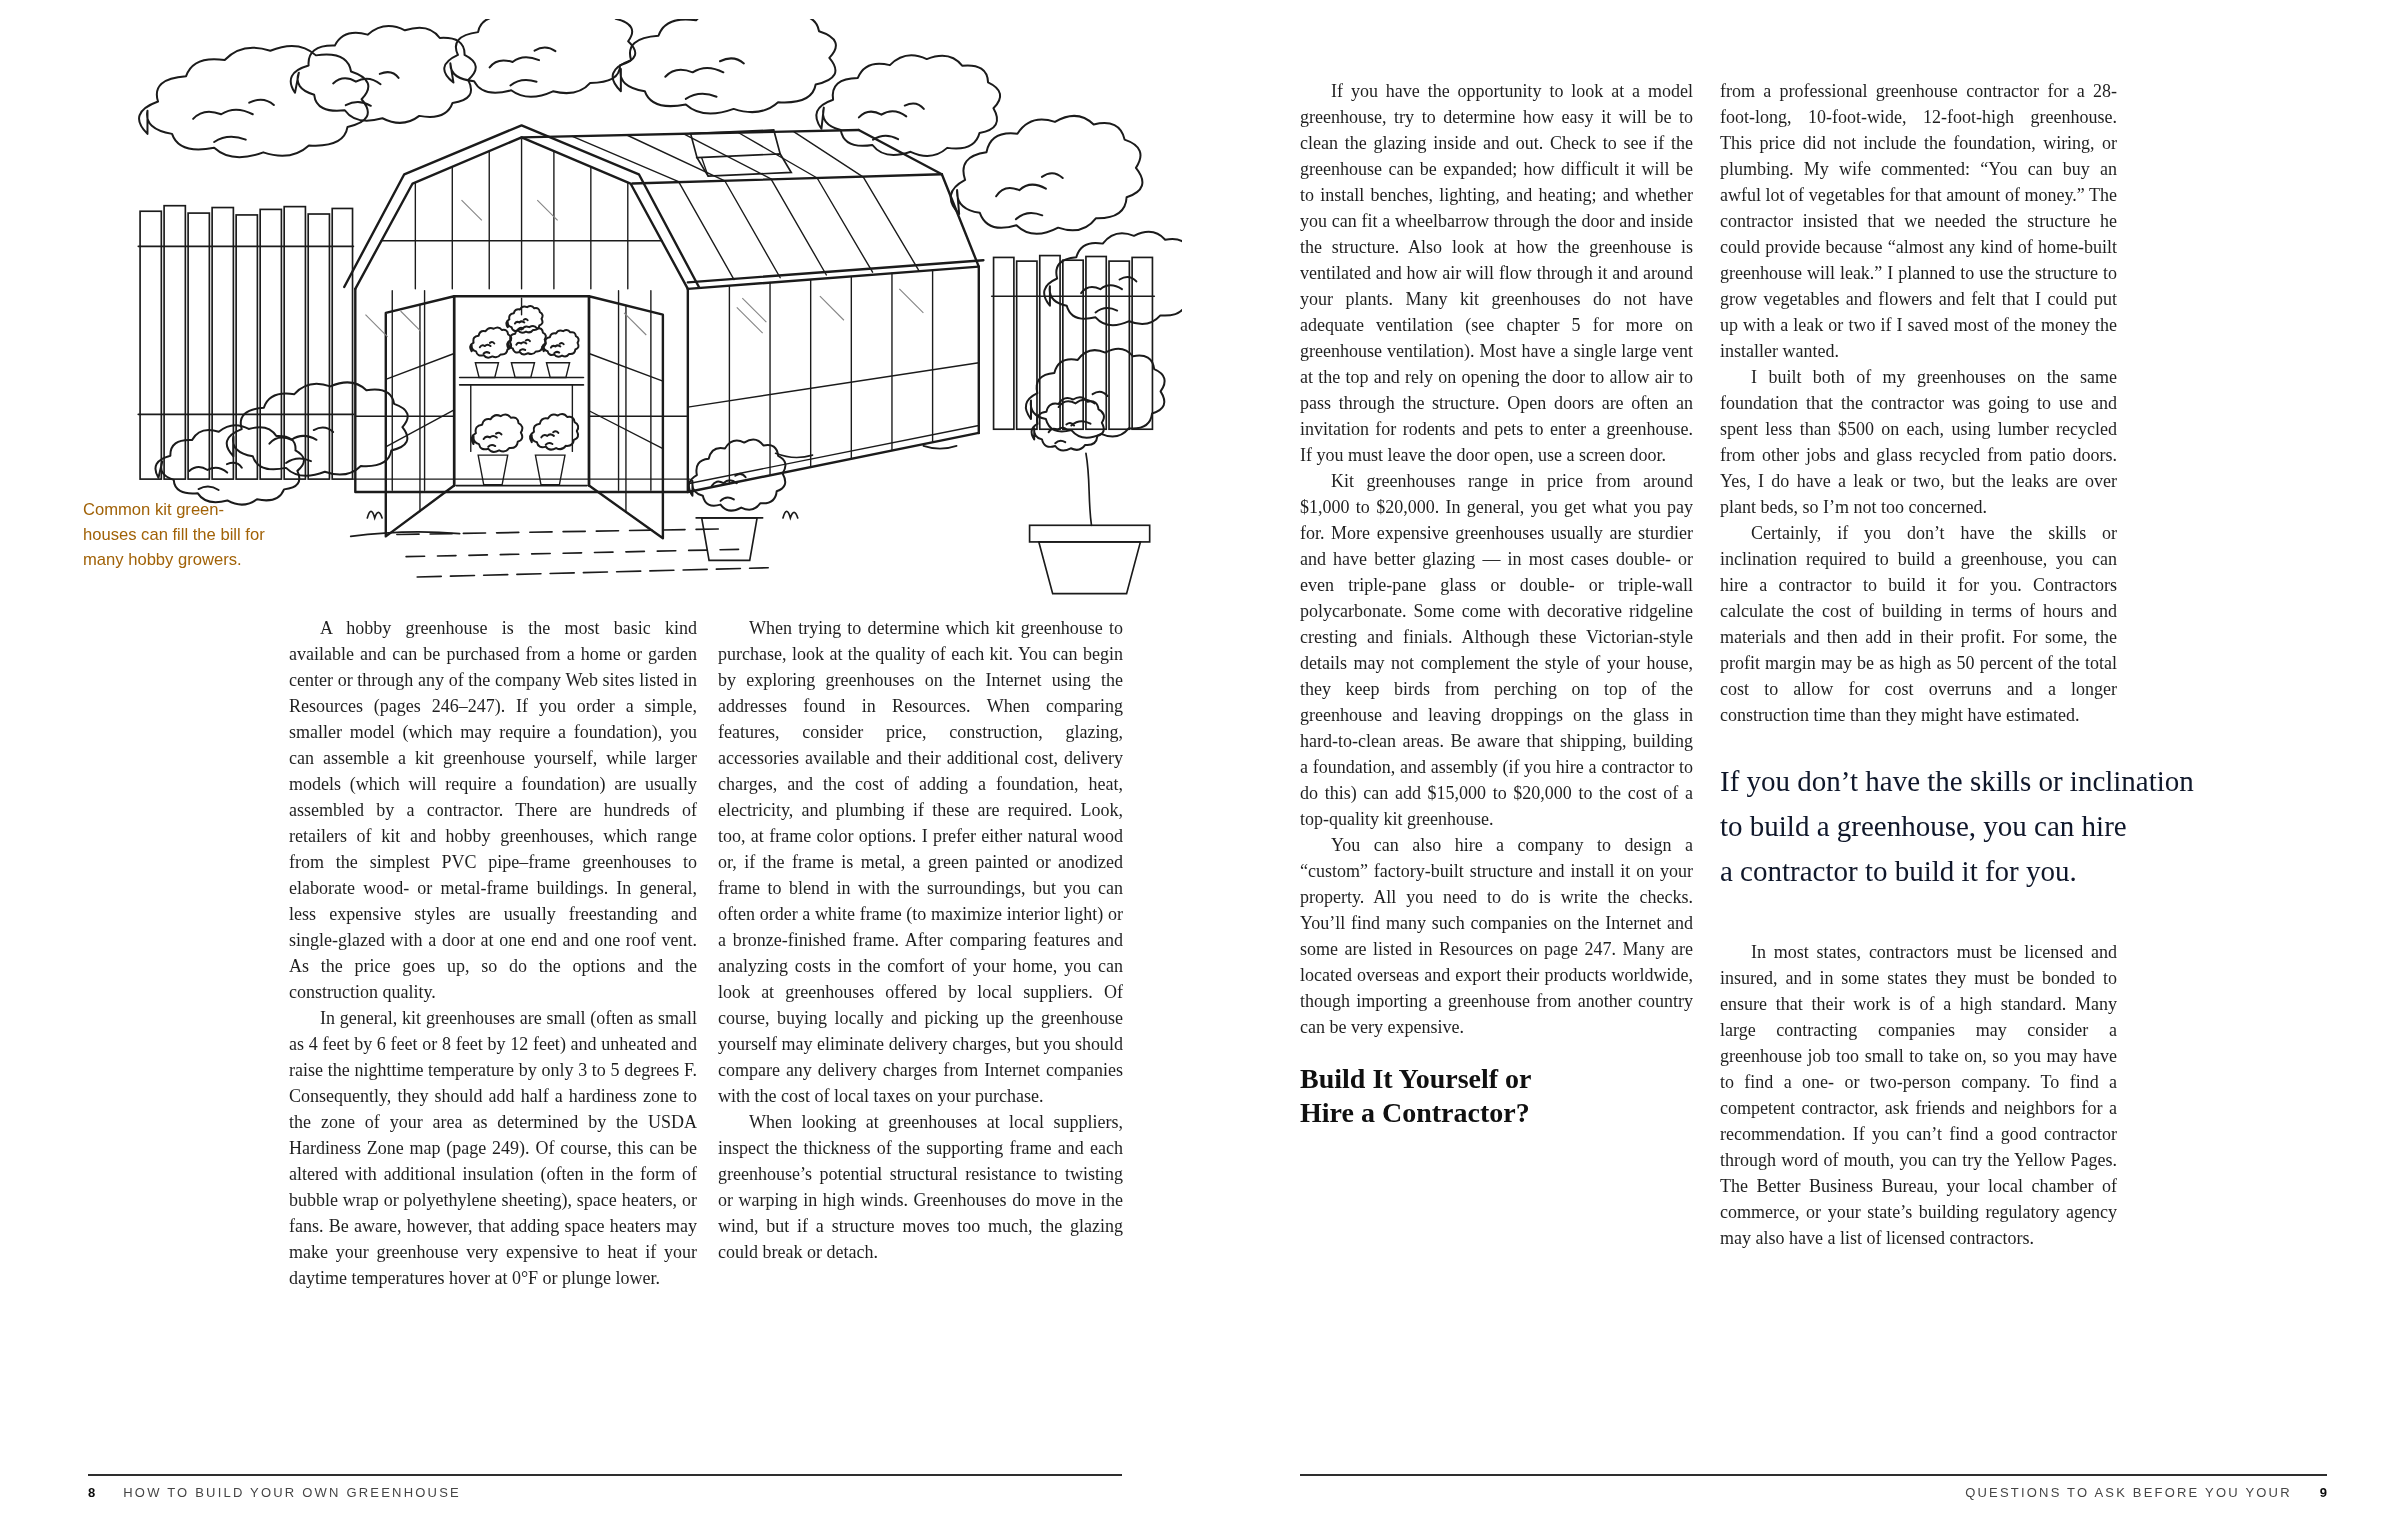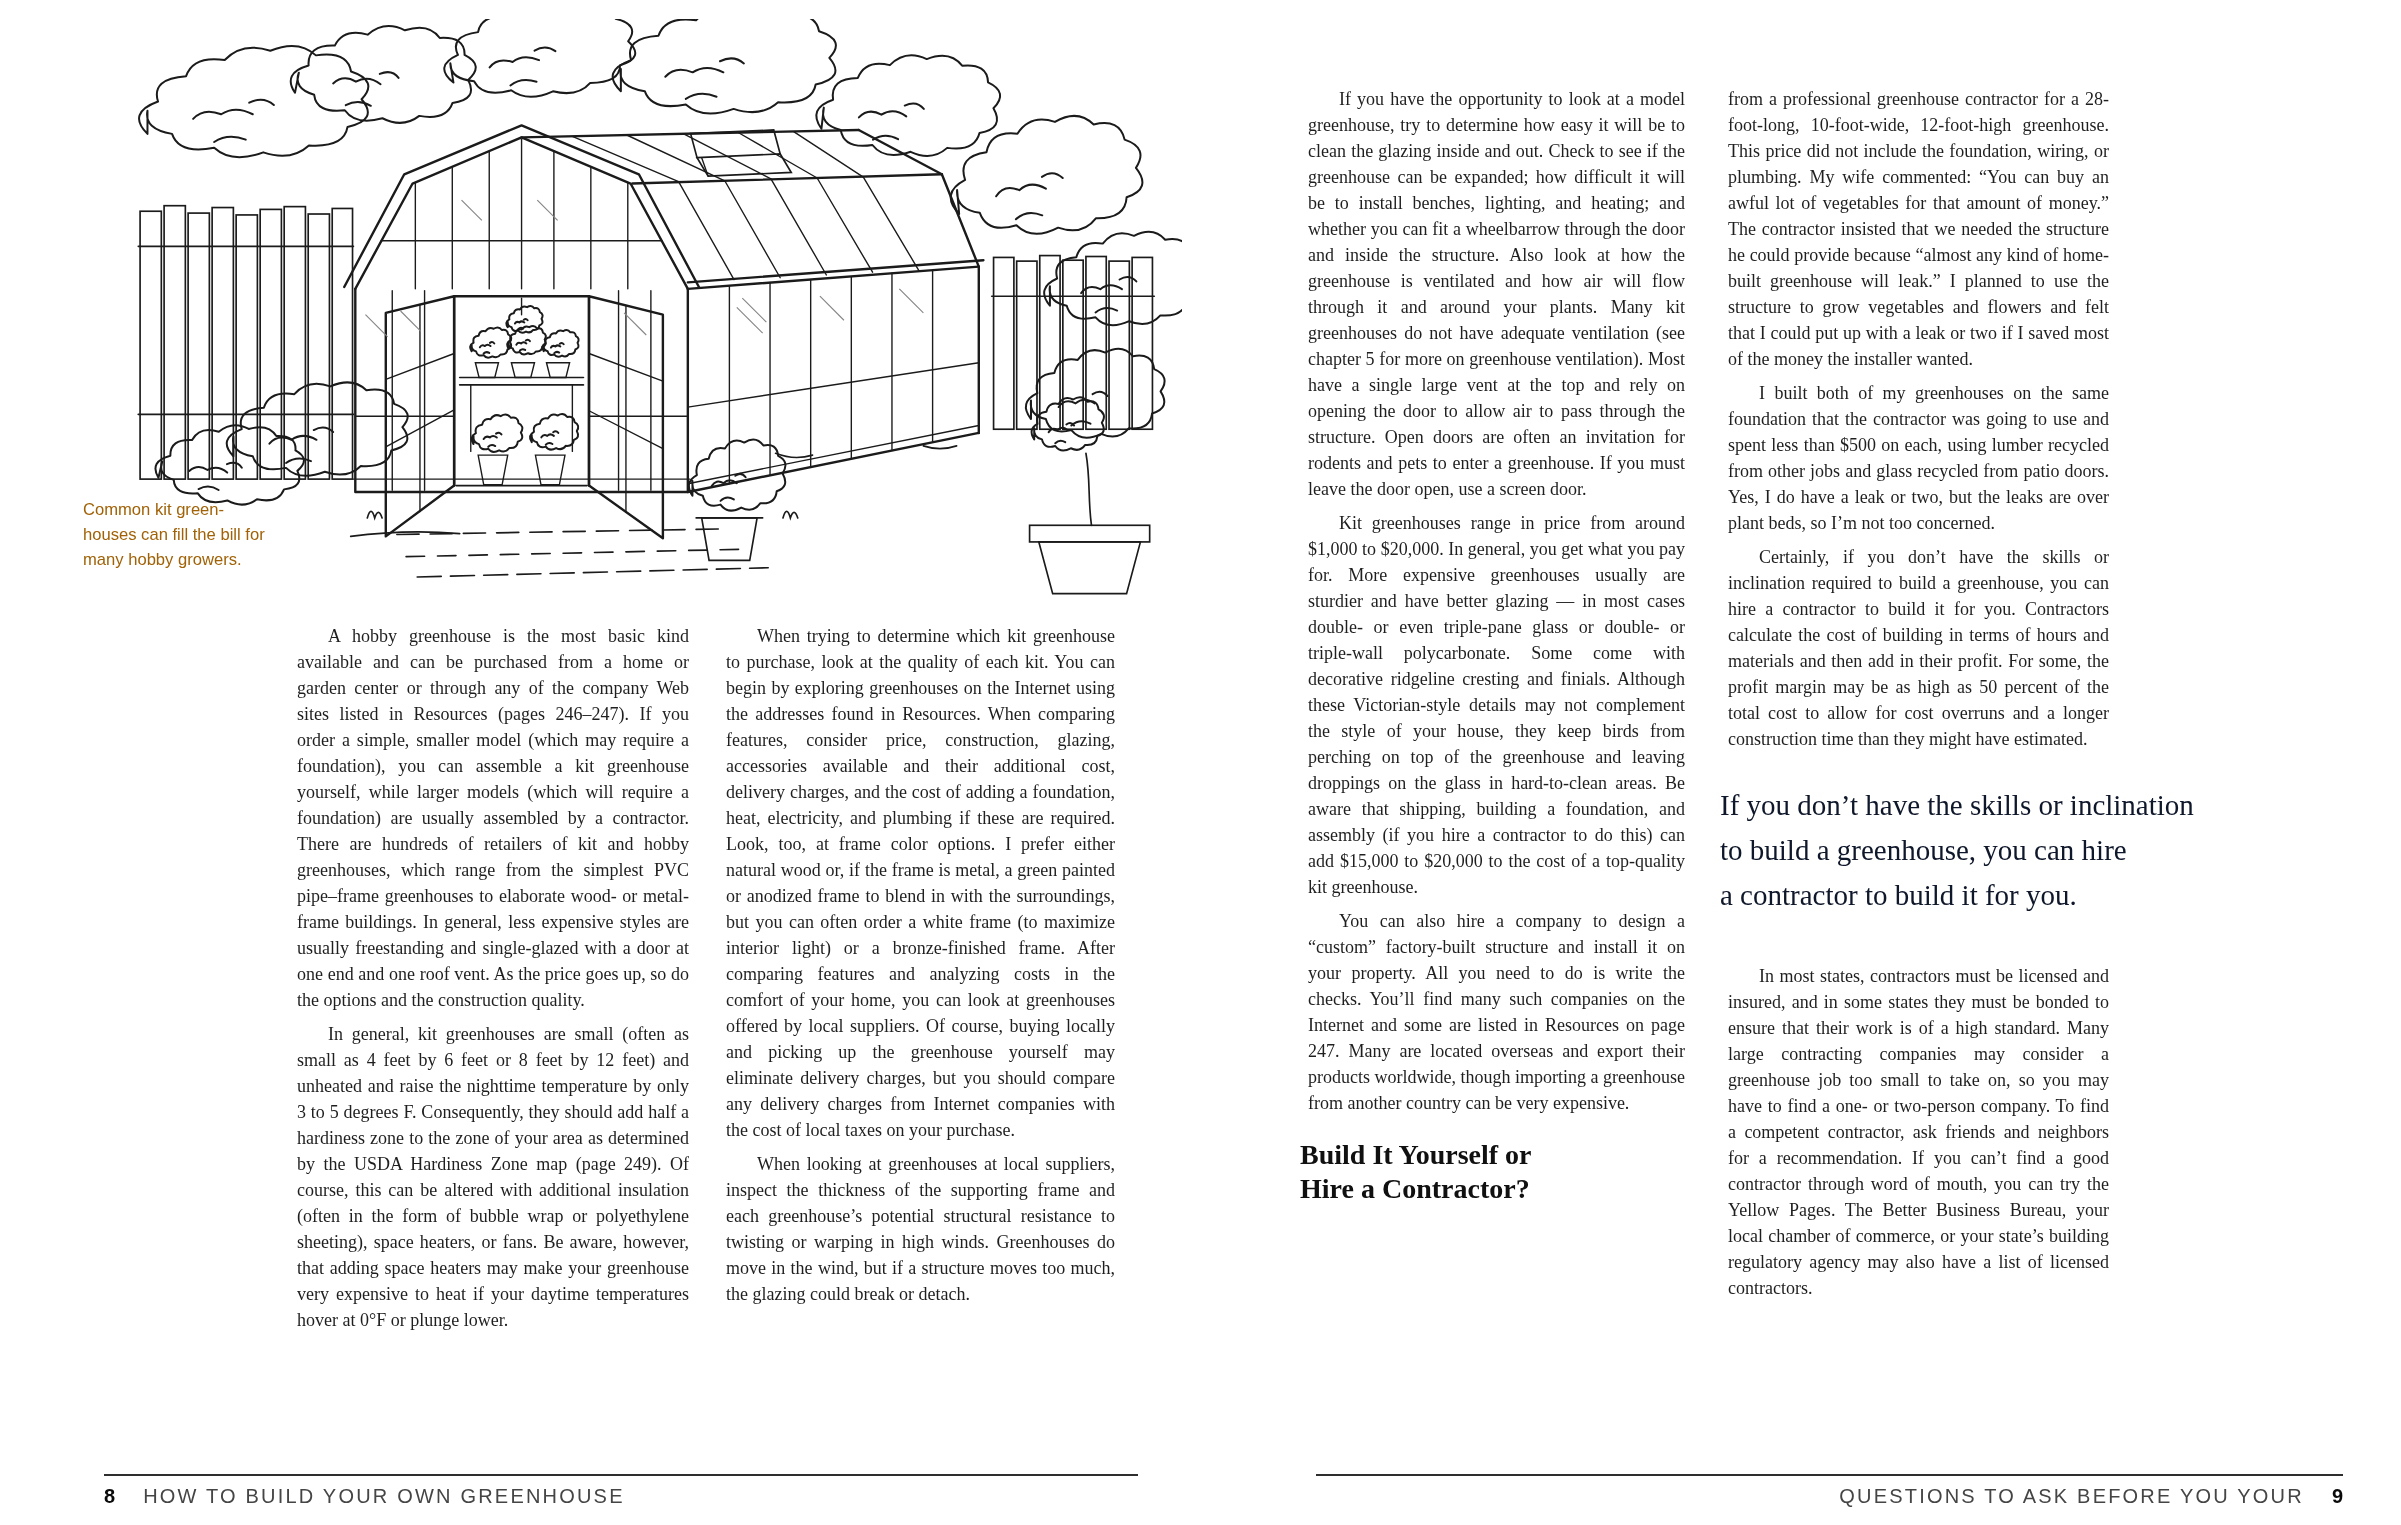--- a/index.html
+++ b/index.html
@@ -1,35 +1,35 @@
 <!DOCTYPE html>
 <html style="font-size:14.8px"><head>
 <meta charset="utf-8">
 <style>
   html,body{margin:0;padding:0;background:#ffffff;}
   body{width:2401px;height:1526px;position:relative;font-family:"Liberation Serif",serif;color:#1f1f1f;overflow:hidden;}
 
   .col{position:absolute;text-align:justify;font-size:18px;line-height:26px;color:#1f1f1f;}
-  .col p{margin:8px;padding:0;}
+  .col p{margin:0;padding:0;}
   .col p.ind{text-indent:31px;}
 
   .caption{position:absolute;left:83px;top:497px;width:203px;
     font-family:"Liberation Sans",sans-serif;font-size:16.6px;line-height:25px;color:#a16207;
     white-space:pre-line;text-align:left;}
 
   .illus{position:absolute;left:129px;top:18.5px;width:1053px;height:584px;}
 
   .section-heading{font-family:"Liberation Serif",serif;font-weight:bold;color:#101010;
     font-size:28px;line-height:34px;margin:22px 0 24px 0;text-align:left;white-space:pre-line;text-indent:0;}
 
   .pull-quote{font-family:"Liberation Serif",serif;font-size:29px;line-height:45px;color:#0f172a;
     margin:31px 0 45px 0;width:554px;text-align:left;white-space:pre-line;text-indent:0;font-weight:normal;}
 
   .footer{position:absolute;top:1474px;border-top:2.8px solid #2e2e2e;padding-top:9.2px;
-    font-family:"Liberation Sans",sans-serif;font-size:20px;color:#454545;letter-spacing:2.2px;margin-left:16px;}
+    font-family:"Liberation Sans",sans-serif;font-size:13px;color:#454545;letter-spacing:2.2px;}
   .footer .pagenum{font-weight:bold;color:#0a0a0a;letter-spacing:0;}
   .footer-left{left:88px;width:1034px;text-align:left;}
   .footer-left .pagenum{margin-right:28px;}
   .footer-right{left:1300px;width:1027px;text-align:right;}
   .footer-right .pagenum{margin-left:28px;}
 
   svg .frame{stroke:#1b1b1b;stroke-width:2.6;fill:none;stroke-linecap:round;stroke-linejoin:round;}
   svg .bar{stroke:#1b1b1b;stroke-width:1.5;fill:none;stroke-linecap:round;}
   svg .thin{stroke:#1b1b1b;stroke-width:1.8;fill:none;stroke-linecap:round;}
   svg .hatch{stroke:#858585;stroke-width:1.2;fill:none;}

